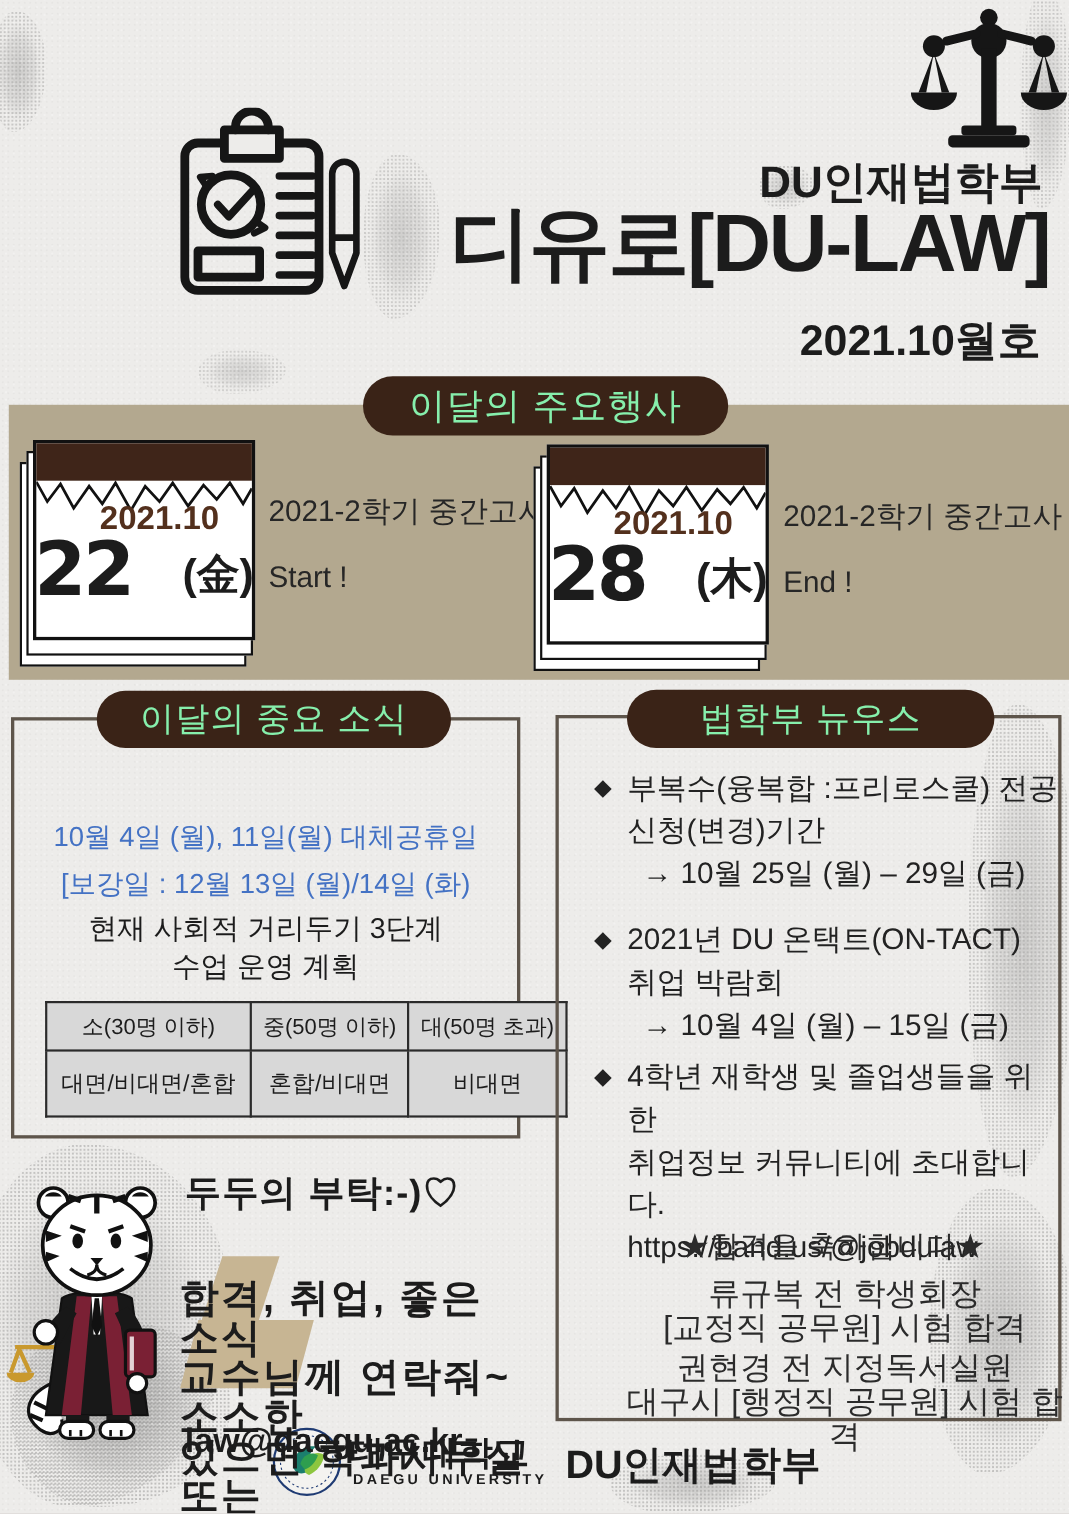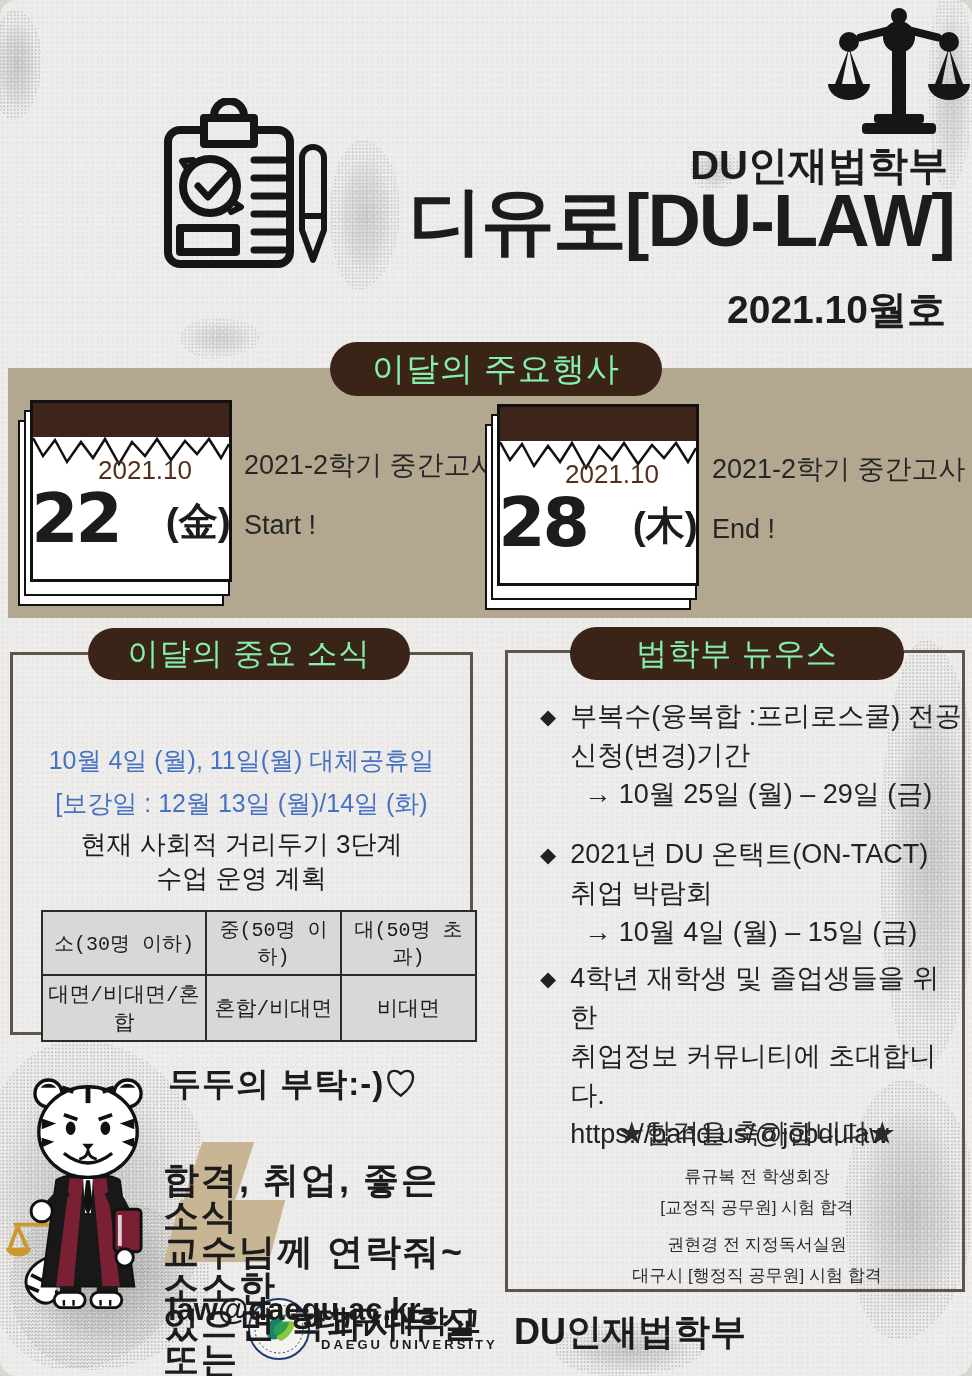--- a/index.html
+++ b/index.html
@@ -2,21 +2,20 @@
 <html><head>
 <meta charset="utf-8">
 <style>
   * { margin:0; padding:0; box-sizing:border-box; }
   html,body { background:#d8d6d2; }
   .page {
     position:relative; width:972px; height:1376px; overflow:hidden;
     background:#edecea;
     font-family:"Liberation Sans", sans-serif;
     color:#1c1c1c;
-    border-radius:17px;
   }
   .abs { position:absolute; }
   .texture {
     position:absolute; inset:0; pointer-events:none; z-index:1;
     background-image:
       radial-gradient(rgba(0,0,0,0.05) 1px, transparent 1.2px),
       radial-gradient(rgba(255,255,255,0.5) 1px, transparent 1.2px);
     background-size:5px 5px, 7px 7px;
     background-position:0 0, 2px 3px;
     opacity:.55;
@@ -47,47 +46,47 @@
   .cal-1 { left:30px; top:400px; } .cal-2 { left:497px; top:404px; }
   .calendar::before, .calendar::after {
     content:""; position:absolute; width:100%; height:100%;
     background:#fff; border:2.5px solid #111; z-index:0;
   }
   .calendar::before { left:-6px; top:10px; }
   .calendar::after  { left:-12px; top:20px; z-index:-1; }
   .cal-card { position:relative; width:100%; height:100%; background:#fff; border:3px solid #111; z-index:2; }
   .cal-bar { position:absolute; left:0; top:0; width:100%; height:34px; background:#3F2519; }
   .cal-tear { position:absolute; left:0; top:33px; width:100%; height:32px; }
-  .cal-month { position:absolute; top:52px; width:100%; text-align:center; font-size:26px; font-weight:400; color:#53301D;padding-left:28px; }
+  .cal-month { position:absolute; top:52px; width:100%; text-align:center; font-size:30px; font-weight:700; color:#53301D;padding-left:28px; }
   .cal-day { position:absolute; top:82px; width:100%; display:flex; justify-content:center; align-items:flex-end;gap:46px; }
   .cal-day .num { font-family:"DejaVu Sans", sans-serif; font-size:68px; font-weight:800; line-height:1; letter-spacing:-3px; }
   .cal-day .wd  { font-size:39px; font-weight:800; padding-bottom:4px; }
   .event-text { position:absolute; z-index:4; font-size:27px; color:#262626; display:flex; flex-direction:column; gap:27px; }
   .et-1 { left:244px; top:447px; } .et-2 { left:712px; top:451px; }
   
   .col-box { position:absolute; border:3px solid #5E554B; z-index:2; }
   .left-box { left:10px; top:652px; width:463px; height:383px; }
   .right-box { left:505px; top:650px; width:460px; height:642px; }
   .left-pill { left:75px; top:-27px; width:322px; height:52px; font-size:31px; }
   .right-pill { left:62px; top:-26px; width:334px; height:53px; font-size:31px; }
   .blue-line { position:absolute; width:100%; text-align:center; font-size:25px; color:#4472C4;margin-top:27px; }
   .plan-line { position:absolute; width:100%; text-align:center; font-size:26px; color:#1c1c1c; }
-  table.dist { position:absolute; left:28px; top:255px; width:436px; border-collapse:collapse;font-family:Liberation Mono, monospace; }
+  table.dist { position:absolute; left:28px; top:255px; width:475px; border-collapse:collapse; }
   table.dist td {
     background:#D8D8D8; border:2px solid #2b2b2b; text-align:center;
     font-size:20px; color:#1c1c1c; padding:4px 2px;
   }
   table.dist tr.hd td { height:44px; }
   table.dist tr.bd td { height:60px; font-size:21px; }
   .bullet { position:absolute; left:32px; display:flex; gap:14px; font-size:27px; line-height:39px; color:#222; }
   .bullet .dia { font-size:21px; line-height:39px; }
   .bullet .arrow-line { padding-left:14px; }
   .congrats { position:absolute; width:100%; text-align:center; color:#2b2b2b;padding-left:44px; }
   .cg-title { font-size:27px; }
-  .cg-entry { font-size:17px; line-height:31px; }
+  .cg-entry { font-size:29px; line-height:31px;margin-left:11px; }
   
   .mascot-svg { left:6px; top:1062px; width:164px; height:254px; z-index:3; }
   .tan-shape { position:absolute; z-index:2; background:#C7B593; }
   .ts-1 { left:190px; top:1142px; width:52px; height:75px; transform:skewX(-18deg); }
   .ts-2 { left:172px; top:1200px; width:105px; height:62px; transform:skewX(-15deg); }
   .mascot-title { left:168px; top:1062px; font-size:33px; font-weight:800; z-index:4; letter-spacing:1px; }
   .mascot-lines { left:163px; top:1162px; width:320px; font-size:36px; font-weight:700; line-height:36px; letter-spacing:2px; z-index:4; }
   .mascot-phone { left:168px; top:1252px; font-size:31px; font-weight:800; letter-spacing:1px; z-index:4; }
   .mascot-email { left:168px; top:1292px; font-size:31px; font-weight:800; z-index:4; }
   

